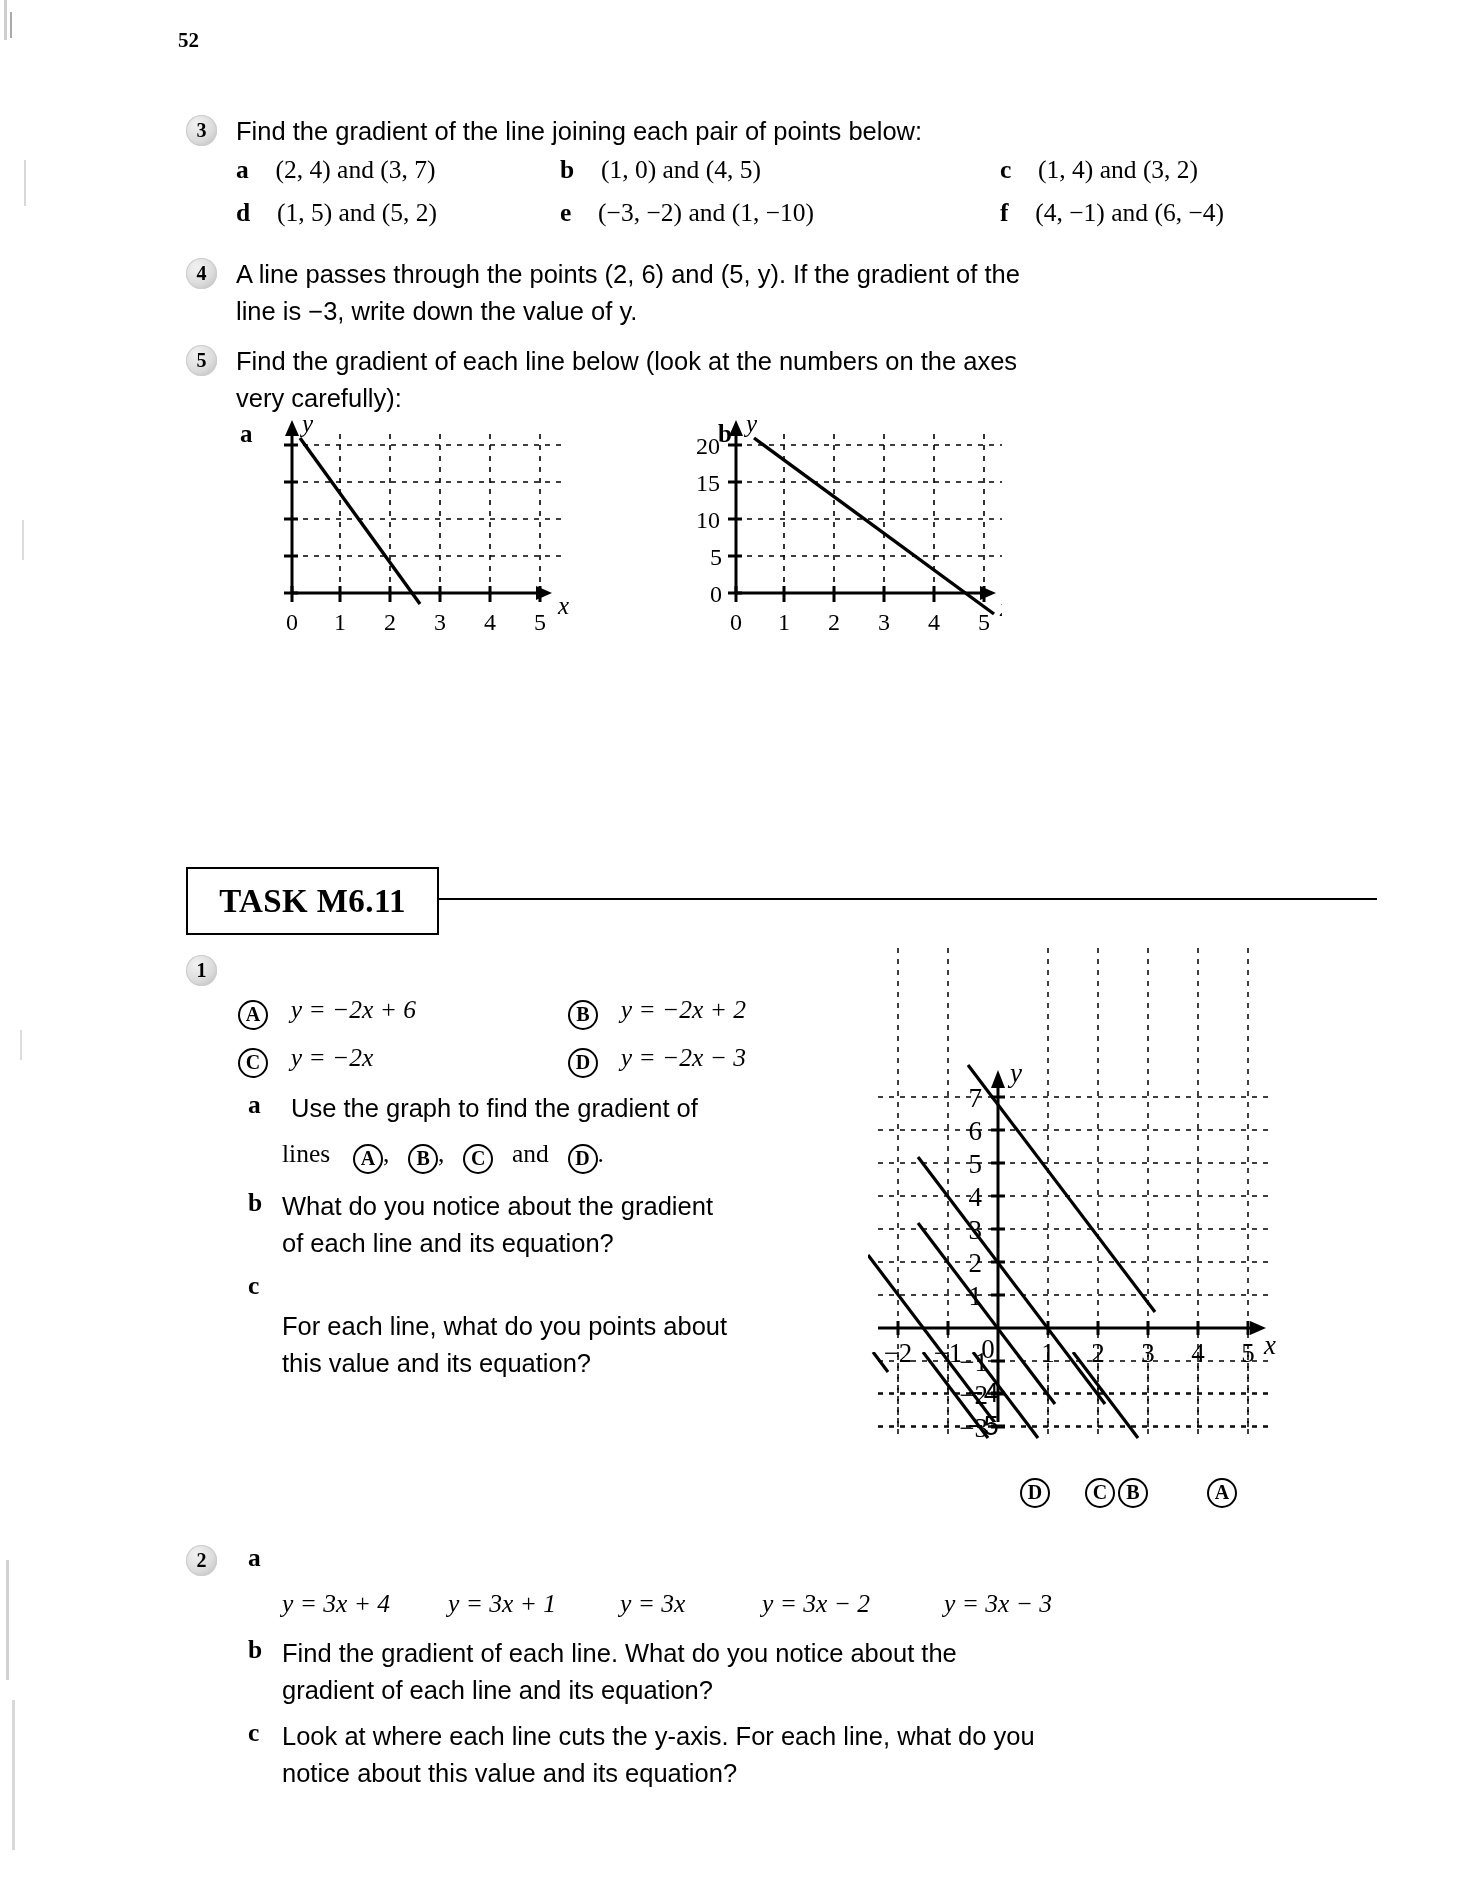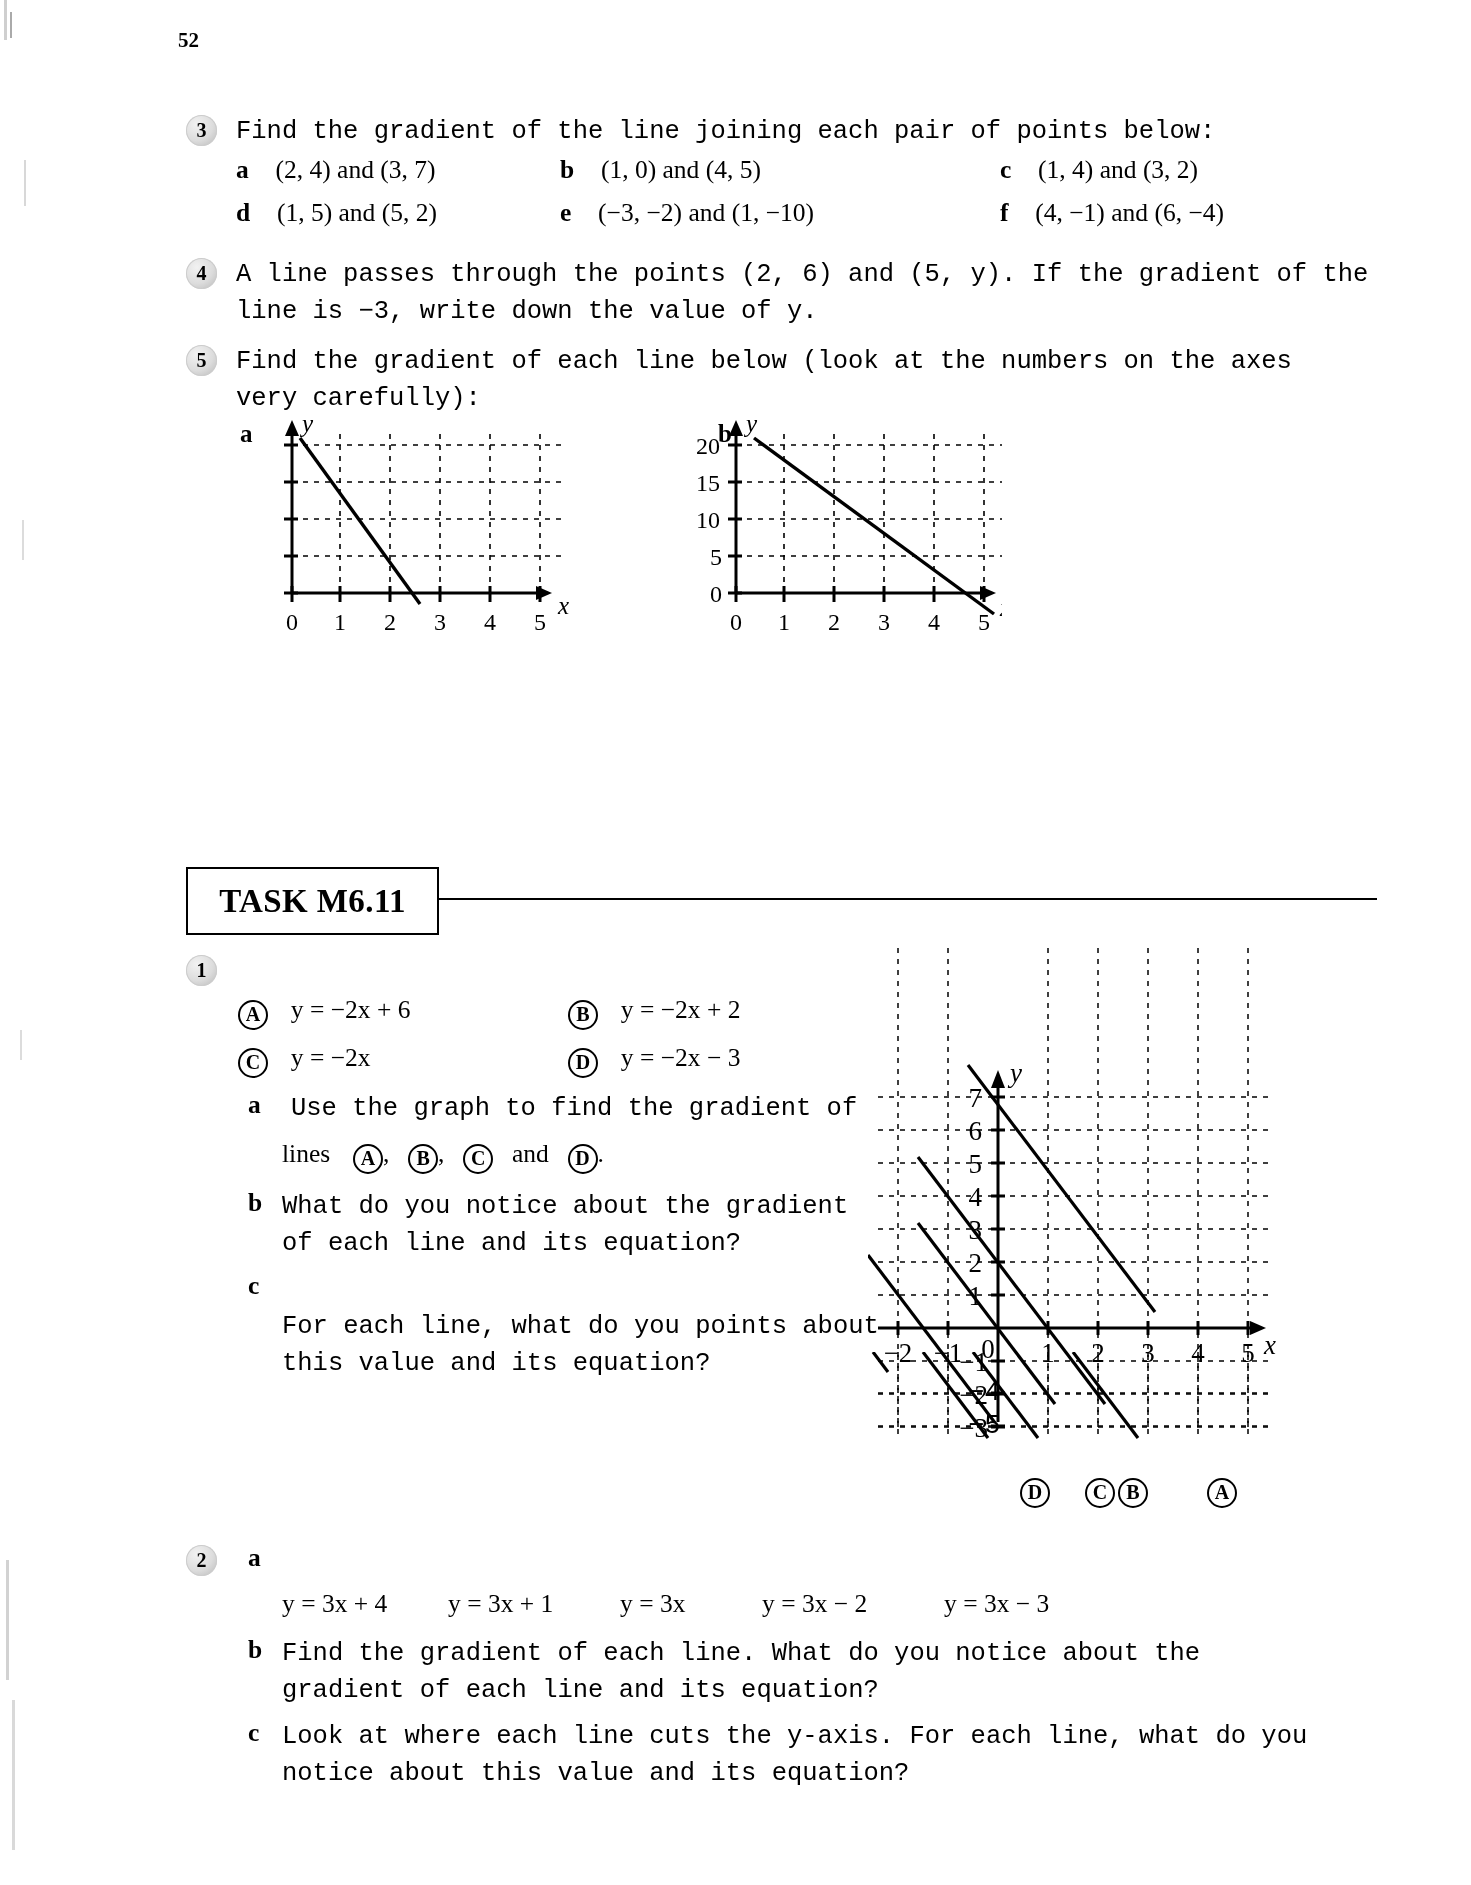--- a/index.html
+++ b/index.html
@@ -29,25 +29,25 @@
     background:radial-gradient(circle at 35% 30%, #f2f2f2 0%, #dcdcdc 55%, #b8b8b8 100%);
     color:#000;font-weight:bold;font-size:20px;
     display:flex;align-items:center;justify-content:center;
     font-family:"Liberation Serif",serif;
     box-shadow:inset 0 0 0 1px #cccccc;
   }
   .qtext{
     position:absolute;
     font-size:25.5px;
     line-height:37px;
-    font-family:Liberation Mono, monospace;
+    font-family:Liberation Sans, sans-serif;
     white-space:nowrap;
   }
   .lbl{font-weight:bold;}
-  .it{text-align:center;}
+  .it{font-style:italic;text-align:center;}
 
   
   .subrow{position:absolute;font-size:25.5px;white-space:nowrap;}
 
   
   .task-banner{
     position:absolute;
     left:186px;top:867px;
     width:249px;height:64px;
     border:2px solid #000;

